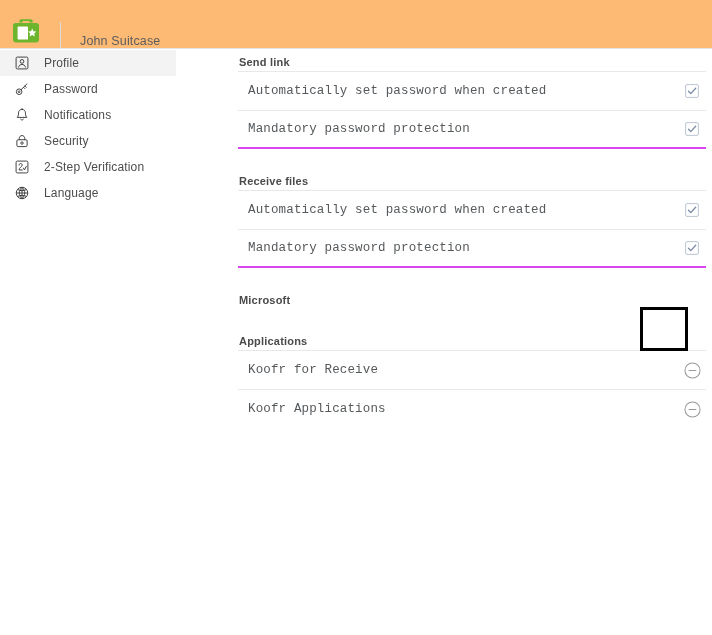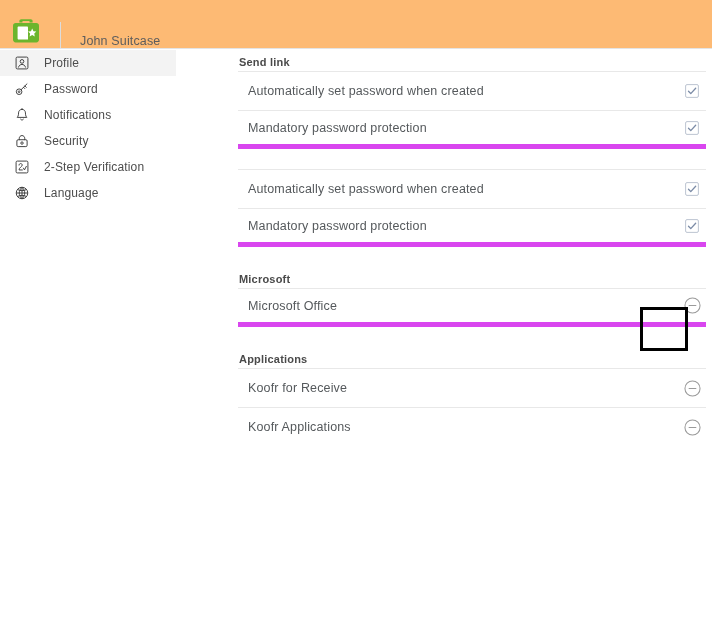--- a/index.html
+++ b/index.html
@@ -104,27 +104,28 @@
   .section-gap { height: 20px; }
 
   .row {
     position: relative;
     height: 39px;
     border-top: 1px solid #e8e8e8;
     display: flex;
     align-items: center;
     box-sizing: border-box;
   }
-  .row.last { border-bottom: 5px solid #d946ef; }
+  .row.last { border-bottom: 2px solid #d946ef; }
   .row-label {
     margin-left: 10px;
     font-size: 12.5px;
     color: #55595c;
     letter-spacing: .15px;
     white-space: nowrap;
+    font-family: Liberation Mono, monospace;
   }
   .row-control {
     position: absolute;
     right: 0px;
     top: 50%;
     transform: translateY(-50%);
     width: 28px;
     height: 28px;
     display: flex;
     align-items: center;
@@ -240,20 +241,21 @@
         <div class="row-control">
           <svg viewBox="0 0 16 16" class="checkbox-glyph" fill="none">
             <rect x="0.7" y="0.7" width="14.6" height="14.6" rx="1.6" stroke="#b9c2cf" stroke-width="1.1" fill="#ffffff"></rect>
             <path d="M4.0 8.3 L6.6 11.0 L12.2 4.9" stroke="#7b8ba6" stroke-width="1.5" stroke-linecap="round" stroke-linejoin="round"></path>
           </svg>
         </div>
       </div>
     </div>
     <div class="section-gap"></div>
     <div class="section">
+      <div class="section-title">Receive files</div>
       <div class="row">
         <span class="row-label">Automatically set password when created</span>
         <div class="row-control">
           <svg viewBox="0 0 16 16" class="checkbox-glyph" fill="none">
             <rect x="0.7" y="0.7" width="14.6" height="14.6" rx="1.6" stroke="#b9c2cf" stroke-width="1.1" fill="#ffffff"></rect>
             <path d="M4.0 8.3 L6.6 11.0 L12.2 4.9" stroke="#7b8ba6" stroke-width="1.5" stroke-linecap="round" stroke-linejoin="round"></path>
           </svg>
         </div>
       </div>
       <div class="row last">
@@ -262,29 +264,20 @@
           <svg viewBox="0 0 16 16" class="checkbox-glyph" fill="none">
             <rect x="0.7" y="0.7" width="14.6" height="14.6" rx="1.6" stroke="#b9c2cf" stroke-width="1.1" fill="#ffffff"></rect>
             <path d="M4.0 8.3 L6.6 11.0 L12.2 4.9" stroke="#7b8ba6" stroke-width="1.5" stroke-linecap="round" stroke-linejoin="round"></path>
           </svg>
         </div>
       </div>
     </div>
     <div class="section-gap"></div>
     <div class="section">
       <div class="section-title">Microsoft</div>
-      <div class="row last">
-        <span class="row-label">Microsoft Office</span>
-        <div class="row-control">
-          <svg viewBox="0 0 18 18" class="minus-glyph" fill="none">
-            <circle cx="9" cy="9" r="8" stroke="#9a9a9a" stroke-width="1.1"></circle>
-            <path d="M5.4 9h7.2" stroke="#9a9a9a" stroke-width="1.1" stroke-linecap="round"></path>
-          </svg>
-        </div>
-      </div>
     </div>
     <div class="section-gap"></div>
     <div class="section">
       <div class="section-title">Applications</div>
       <div class="row">
         <span class="row-label">Koofr for Receive</span>
         <div class="row-control">
           <svg viewBox="0 0 18 18" class="minus-glyph" fill="none">
             <circle cx="9" cy="9" r="8" stroke="#9a9a9a" stroke-width="1.1"></circle>
             <path d="M5.4 9h7.2" stroke="#9a9a9a" stroke-width="1.1" stroke-linecap="round"></path>

